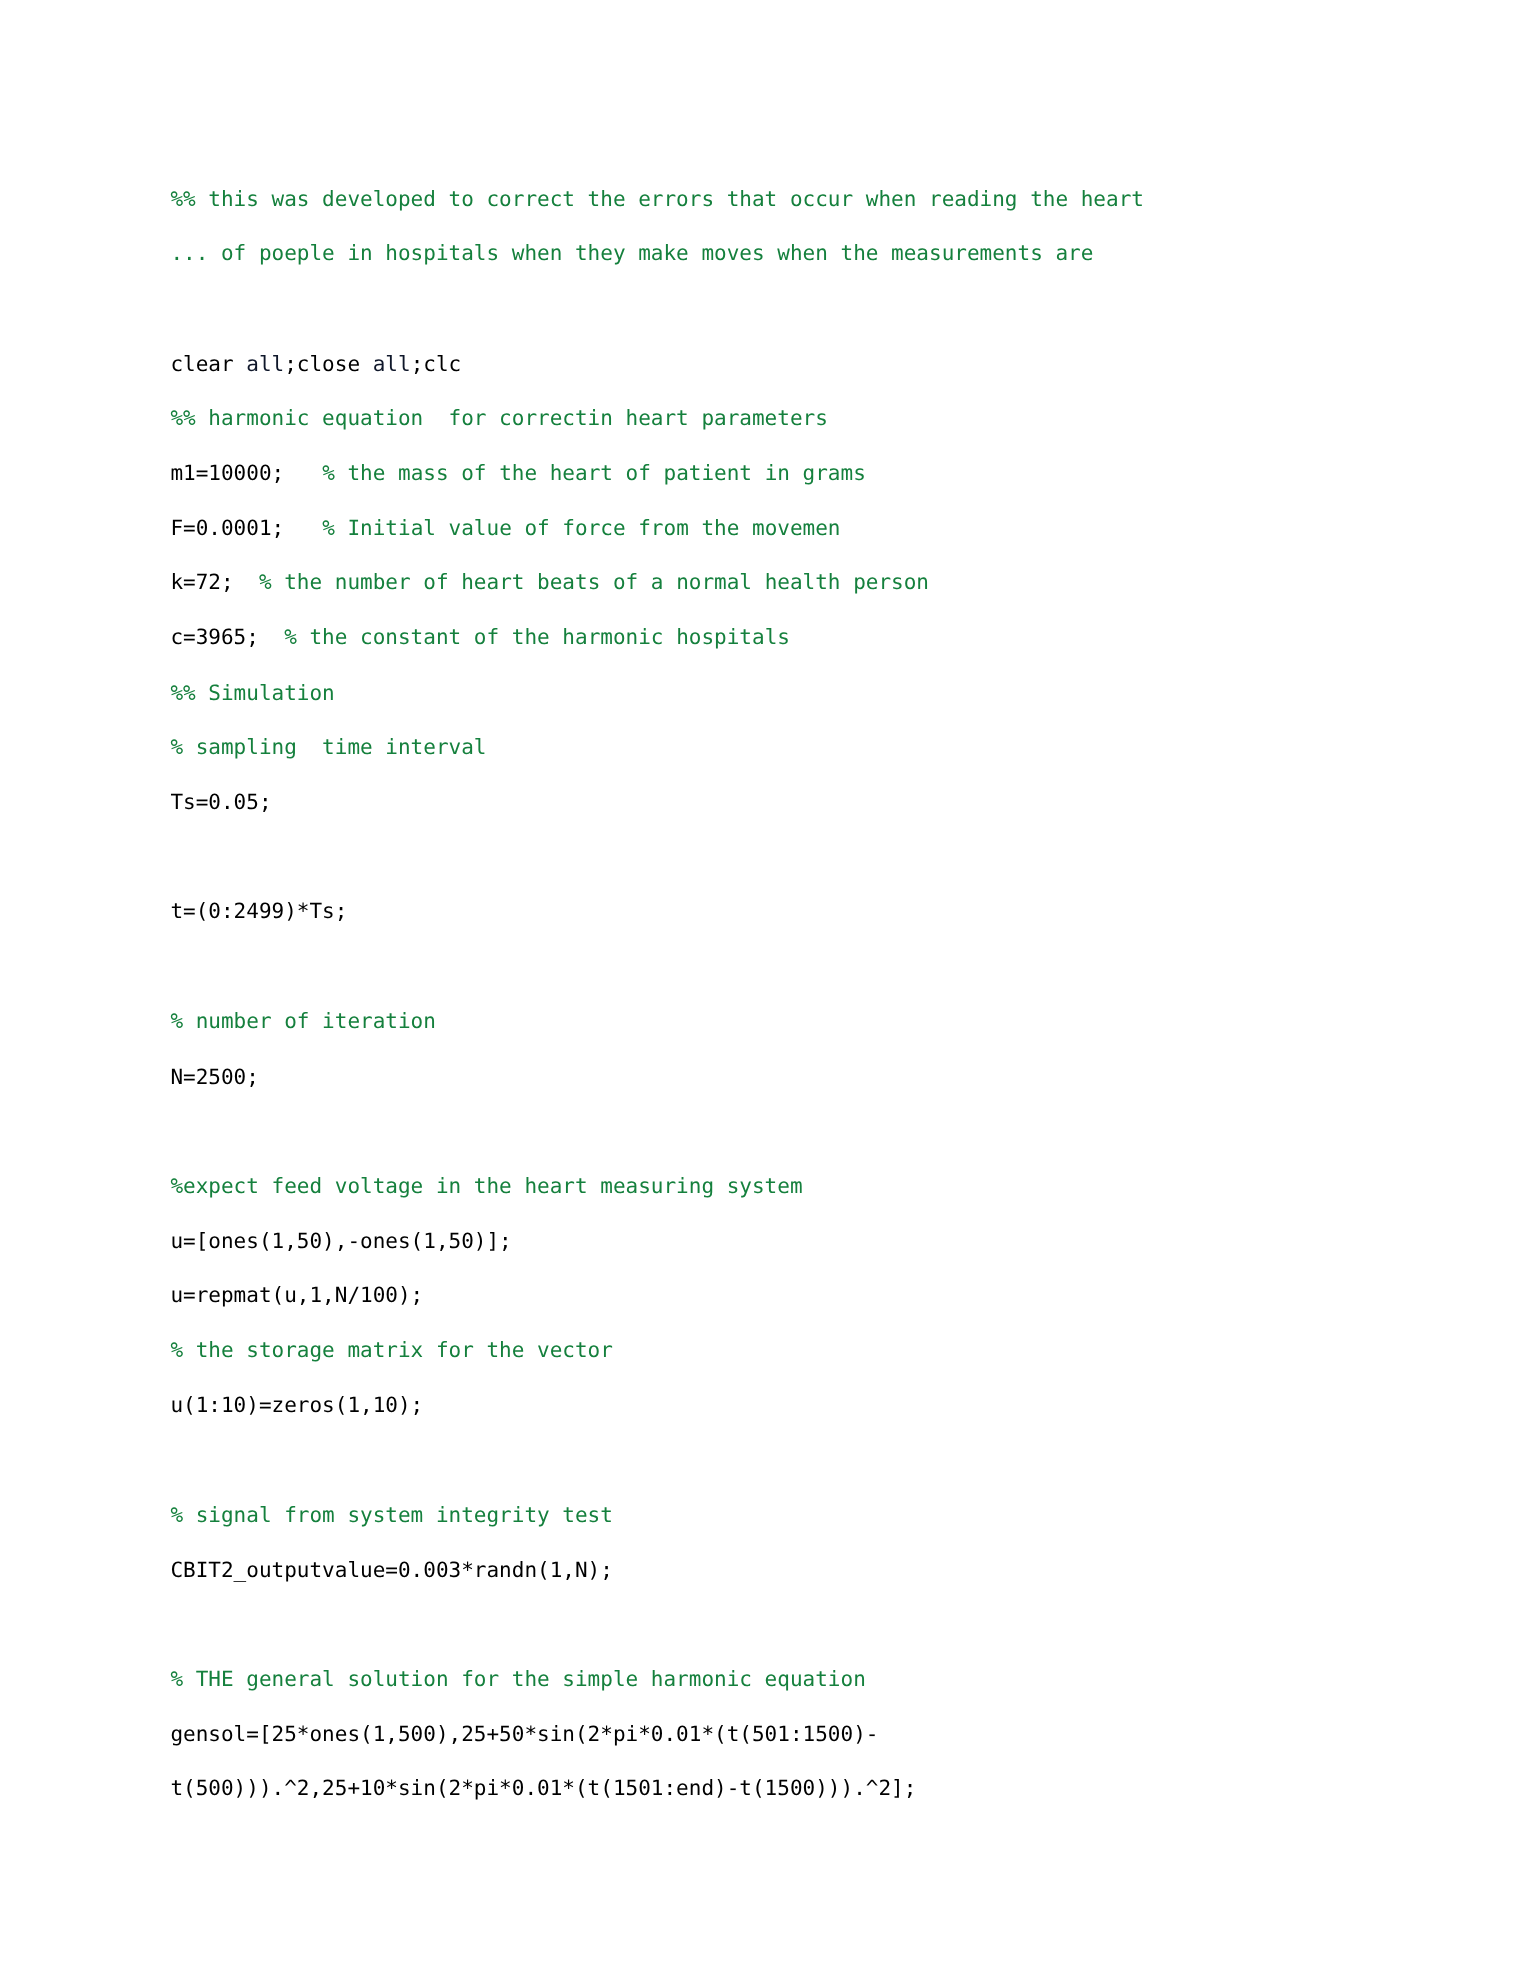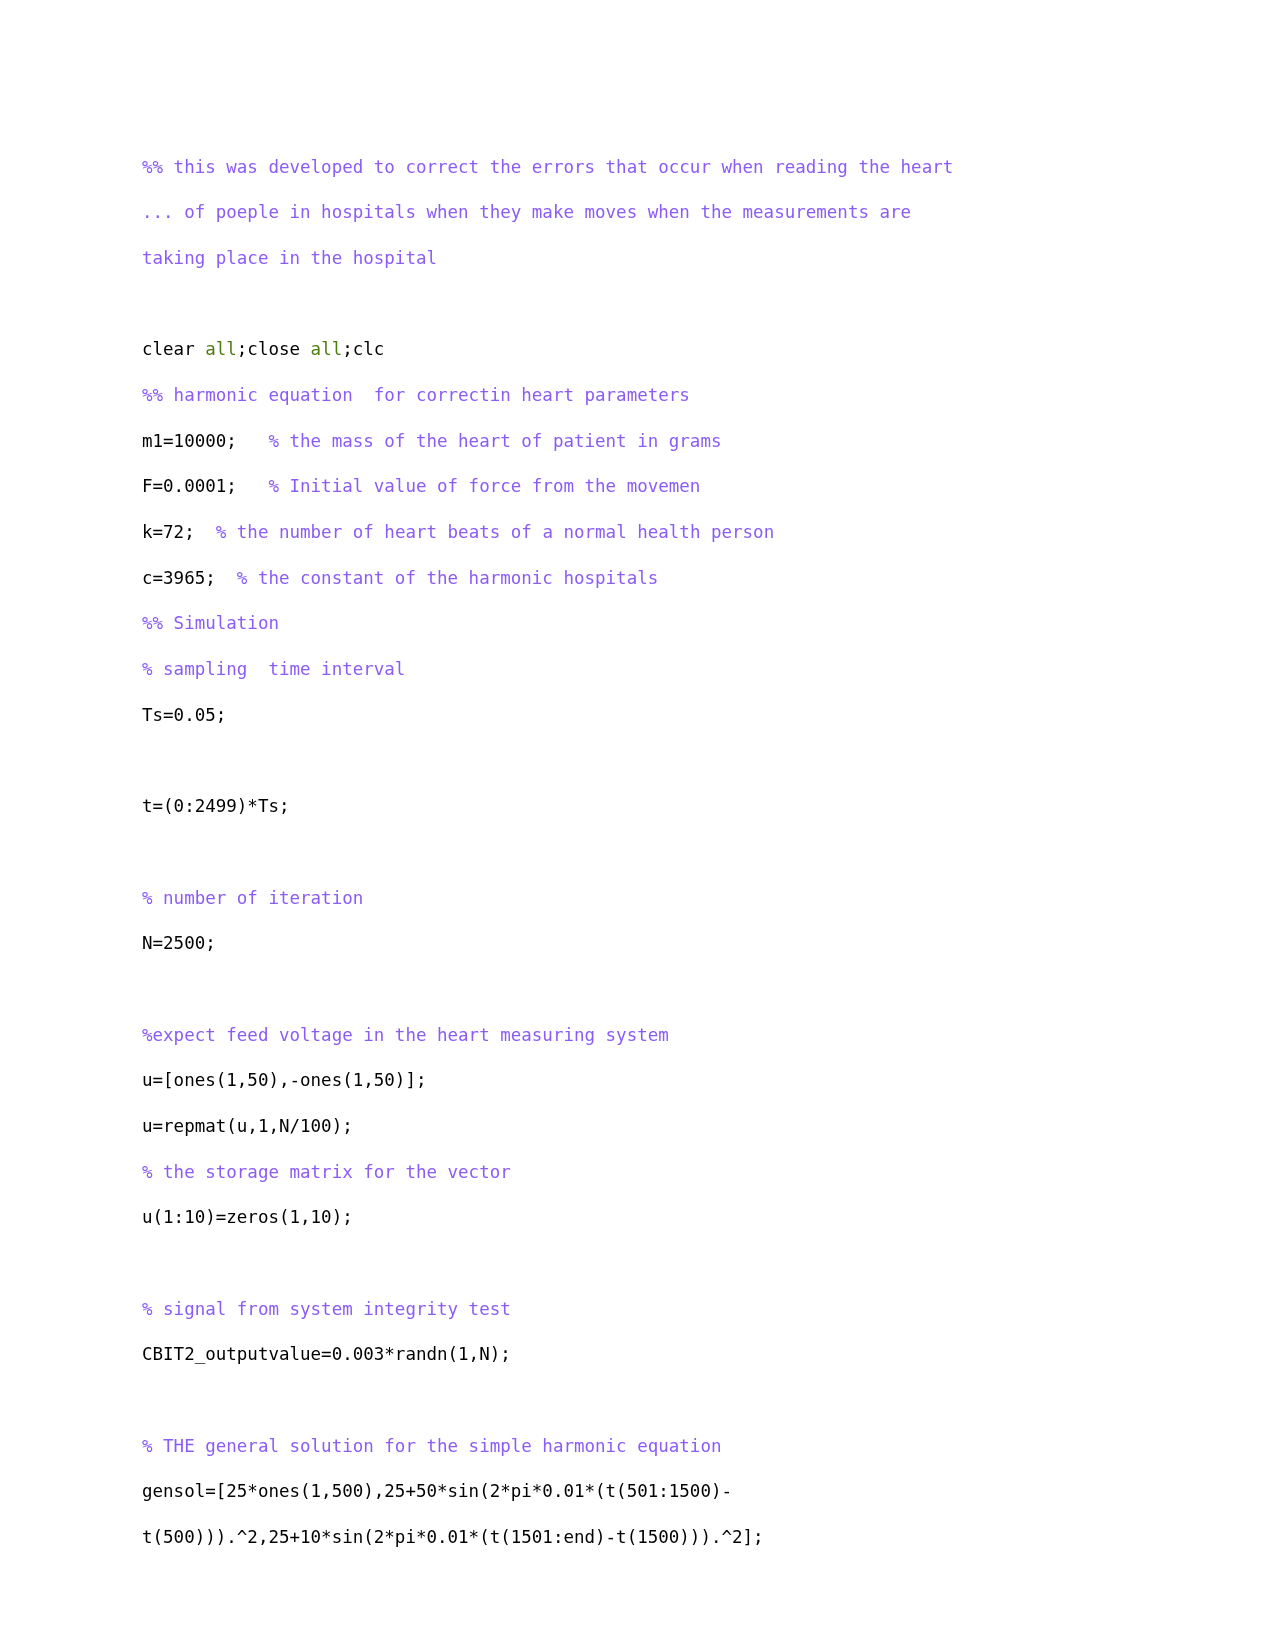--- a/index.html
+++ b/index.html
@@ -28,31 +28,30 @@
     line-height: 22.85px;
     white-space: pre;
     color: #000000;
     letter-spacing: 0px;
   }
   .ln {
     display: block;
     min-height: 22.85px;
     white-space: pre;
   }
-  .cmt { color: #8b5cf6; }
-  .kw  { color: #4d7c0f; }
+  .cmt { color: #15803d; }
+  .kw  { color: #0f172a; }
   .pln { color: #000000; text-align: center; }
 </style>
 </head>
 <body>
 
 <div id="page">
   <pre id="code-listing"><span class="ln"><span class="cmt">%% this was developed to correct the errors that occur when reading the heart</span></span>
 <span class="ln"><span class="cmt">... of poeple in hospitals when they make moves when the measurements are</span></span>
-<span class="ln"><span class="cmt">taking place in the hospital</span></span>
 <span class="ln"><span class="pln"></span></span>
 <span class="ln"><span class="pln">clear </span><span class="kw">all</span><span class="pln">;close </span><span class="kw">all</span><span class="pln">;clc</span></span>
 <span class="ln"><span class="cmt">%% harmonic equation  for correctin heart parameters</span></span>
 <span class="ln"><span class="pln">m1=10000;   </span><span class="cmt">% the mass of the heart of patient in grams</span></span>
 <span class="ln"><span class="pln">F=0.0001;   </span><span class="cmt">% Initial value of force from the movemen</span></span>
 <span class="ln"><span class="pln">k=72;  </span><span class="cmt">% the number of heart beats of a normal health person</span></span>
 <span class="ln"><span class="pln">c=3965;  </span><span class="cmt">% the constant of the harmonic hospitals</span></span>
 <span class="ln"><span class="cmt">%% Simulation</span></span>
 <span class="ln"><span class="cmt">% sampling  time interval</span></span>
 <span class="ln"><span class="pln">Ts=0.05;</span></span>

